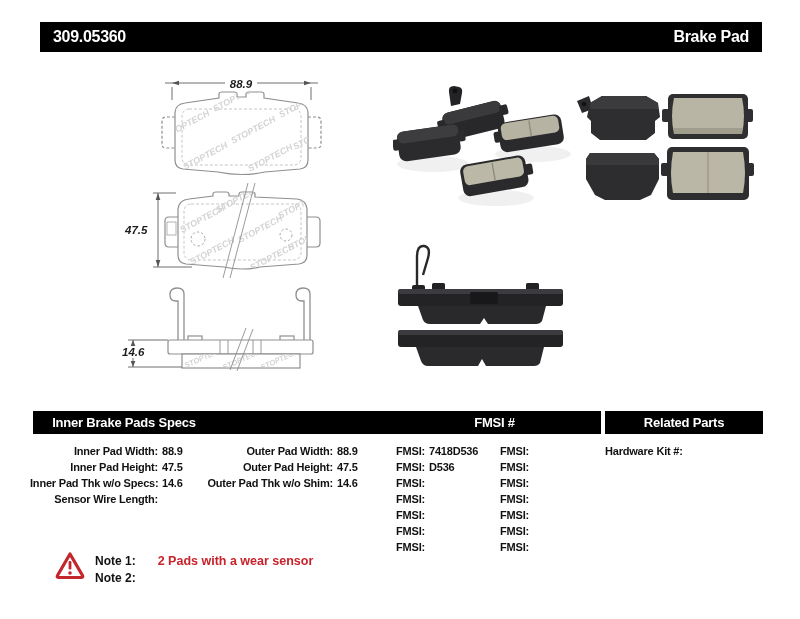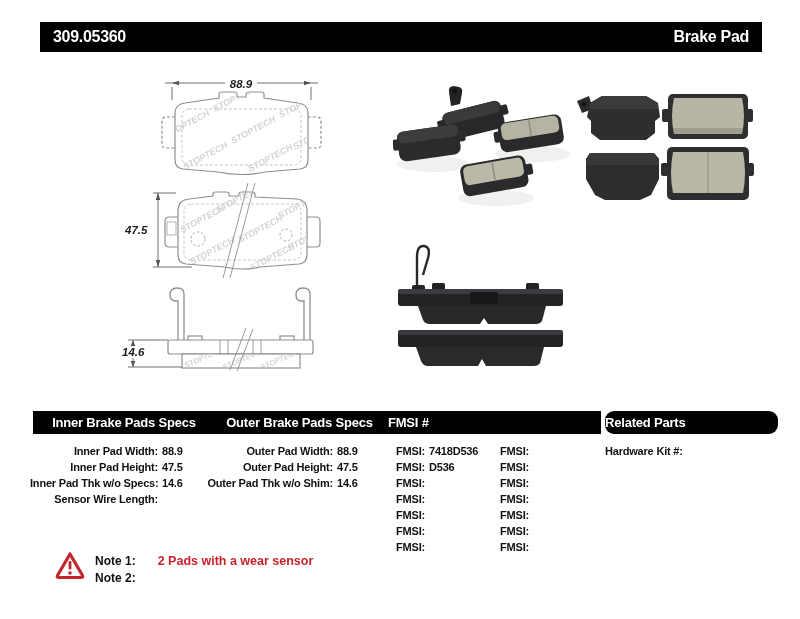--- a/index.html
+++ b/index.html
@@ -11,24 +11,24 @@
   .topbar{position:absolute;left:40px;top:22px;width:722px;height:30px;background:#000;
           color:#fff;display:flex;justify-content:space-between;align-items:center;
           padding:0 13px;box-sizing:border-box;font-weight:bold;font-size:16px;letter-spacing:-0.3px;}
 
   
   .thead{position:absolute;top:411px;height:23px;background:#000;color:#fff;
          font-weight:bold;font-size:13px;letter-spacing:-0.2px;}
   .thead .cell{position:absolute;top:0;height:23px;line-height:23px;text-align:center;}
   #th1{left:33px;width:389px;}
   #th2{left:388px;width:213px;}
-  #th3{left:605px;width:173px;border-radius:9px;}
+  #th3{left:605px;width:158px;}
   #th1 .c1{left:0;width:182px;}
   #th1 .c2{left:182px;width:169px;}
-  .thead .full{position:absolute;left:0;right:0;top:0;height:23px;line-height:23px;}
+  .thead .full{position:absolute;left:0;right:0;top:0;height:23px;line-height:23px;text-align:center;}
 
   
   .col{position:absolute;top:441px;font-size:11px;font-weight:bold;color:#111;letter-spacing:-0.2px;}
   .row{display:flex;height:16px;align-items:flex-end;white-space:nowrap;}
   .lbl{text-align:right;}
   .val{margin-left:4px;min-width:10px;text-align:left;}
   #innercol{left:30px;} #innercol .lbl{width:128px;}
   #outercol{left:205px;} #outercol .lbl{width:128px;}
   #fmsicol1{left:392px;} #fmsicol1 .lbl{width:33px;}
   #fmsicol2{left:496px;} #fmsicol2 .lbl{width:33px;}
@@ -261,21 +261,20 @@
 
     <g>
       <rect x="6" y="93" width="165" height="17" rx="3" fill="#232325"></rect>
       <rect x="6" y="93" width="165" height="5" rx="2.5" fill="#3c3c40"></rect>
       <path d="M24,110 L152,110 L148,126 Q146,129 142,129 L94,129 L90,122 L86,129 L36,129 Q31,129 29,124 Z" fill="#2a2a2c"></path>
     </g>
   </svg>
 
   <div class="thead" id="th1">
     <span class="cell c1">Inner Brake Pads Specs</span>
-    <span class="cell c2">Outer Brake Pads Specs</span>
   </div>
   <div class="thead" id="th2">
     <span class="full">FMSI #</span>
   </div>
   <div class="thead" id="th3">
     <span class="full">Related Parts</span>
   </div>
 
   <div class="col" id="innercol">
     <div class="row">

